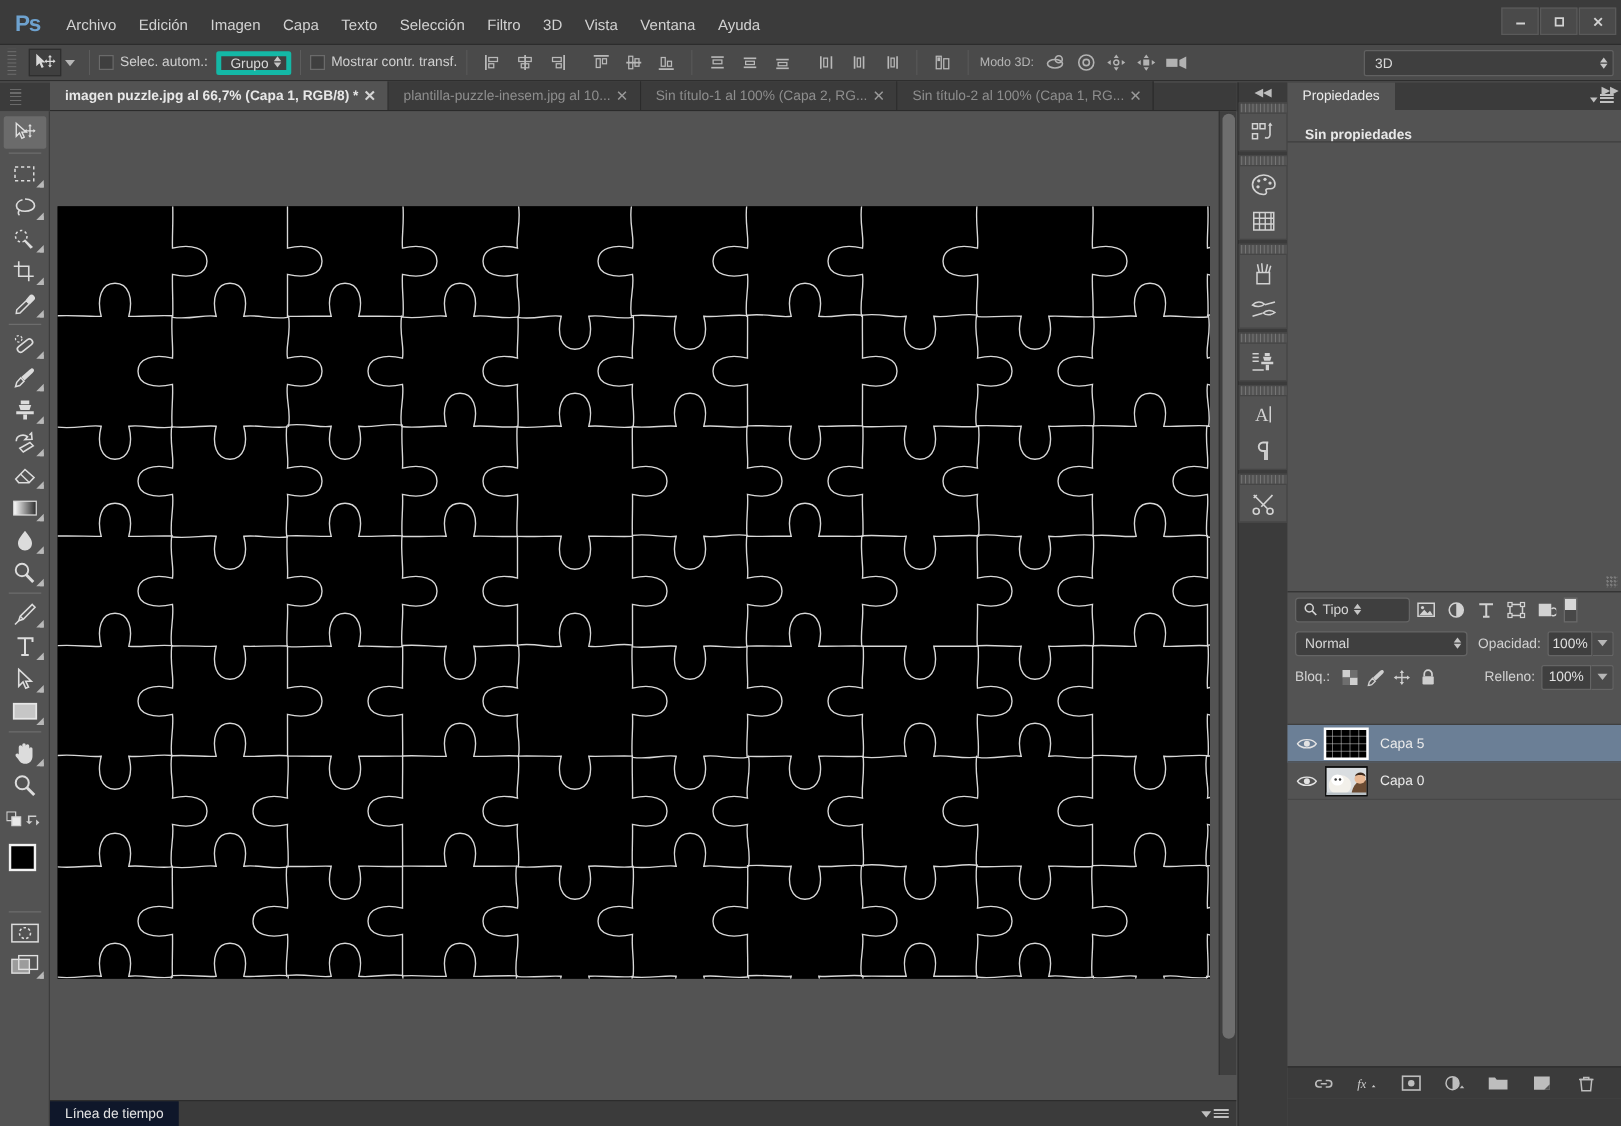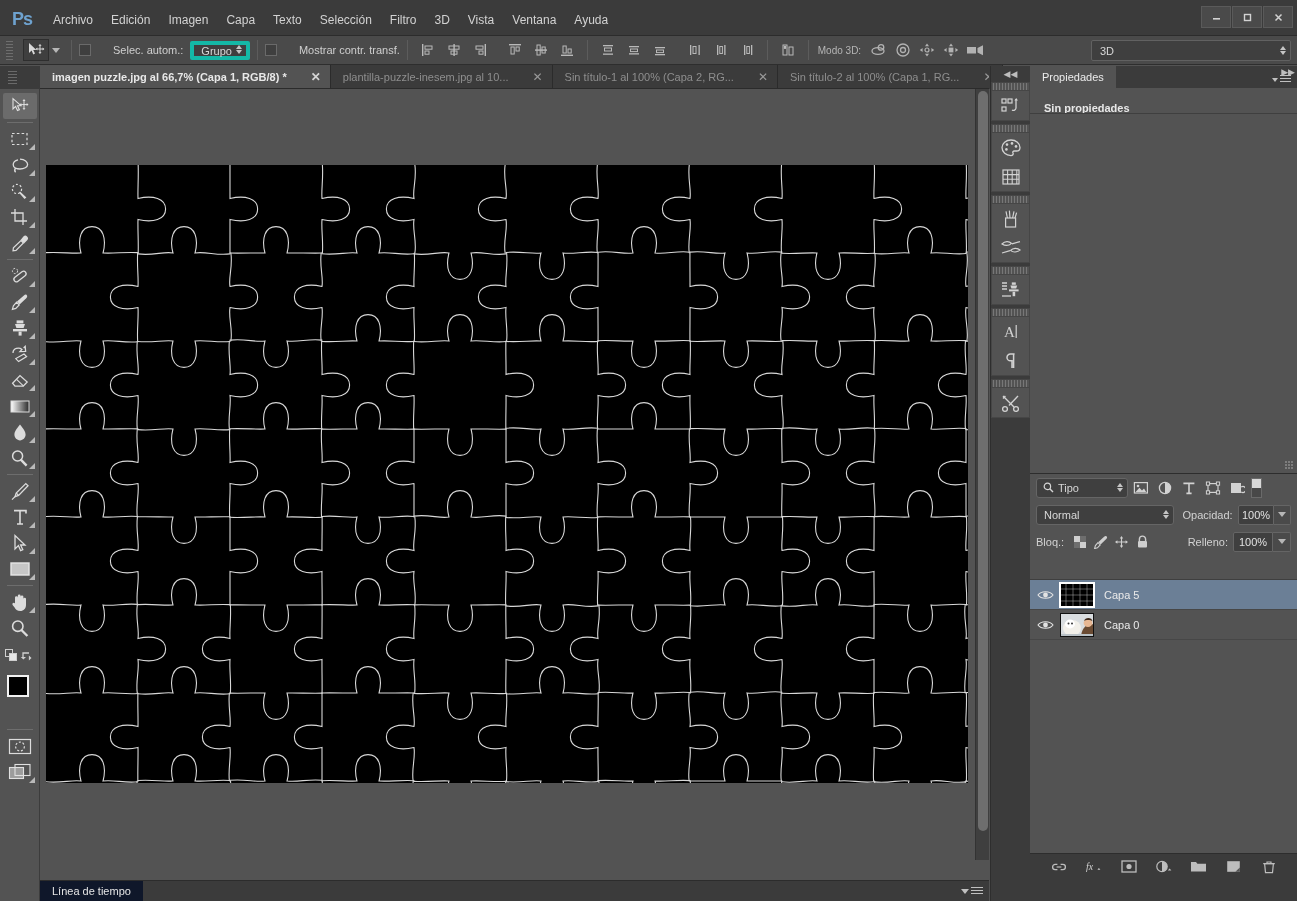--- a/index.html
+++ b/index.html
@@ -60,21 +60,21 @@
     display:flex; align-items:center; justify-content:center;
   }
   .caret-dn {
     width:0; height:0; border-left:4px solid transparent; border-right:4px solid transparent;
     border-top:5px solid #b6b6b6;
   }
   .cbx {
     width:12px; height:12px; background:#3f3f3f; border:1px solid #6a6a6a;
     display:inline-block; vertical-align:middle;
   }
-  .ob-label { color:#cfcfcf; font-size:11px; margin-left:22px; white-space:nowrap; }
+  .ob-label { color:#cfcfcf; font-size:11px; margin-left:5px; white-space:nowrap; }
   .mini-select {
     height:19px; min-width:56px; background:#3f3f3f; border:4px solid #14b8a6;
     border-radius:2px; color:#d8d8d8; font-size:11px;
     display:flex; align-items:flex-start; justify-content:space-between;
     padding:0 4px 0 7px; margin-left:7px;
   }
   .spin { display:flex; flex-direction:column; gap:1px; margin-left:4px;}
   .spin i {
     display:block; width:0;height:0; border-left:3px solid transparent;
     border-right:3px solid transparent;
@@ -95,21 +95,21 @@
     padding:0 4px 0 8px; color:#d8d8d8; font-size:11px;
   }
 
   
   #tabbar {
     position:absolute; left:40px; top:66px; width:949px; height:23px;
     background:#3b3b3b; display:flex; align-items:flex-end;
     border-bottom:1px solid #2b2b2b;
   }
   .doctab {
-    height:23px; display:flex; align-items:center; gap:24px;
+    height:23px; display:flex; align-items:center; gap:4px;
     padding:0 9px 0 12px; font-size:11px; color:#8e8e8e;
     background:#3b3b3b; border-right:1px solid #2b2b2b; white-space:nowrap;
   }
   .doctab.active { background:#535353; color:#e8e8e8; font-weight:bold; }
   .tabclose { color:#9a9a9a; font-size:12px; line-height:1; }
   .doctab.active .tabclose { color:#d5d5d5; }
 
   #tabdock-l { position:absolute; left:0; top:66px; width:40px; height:23px;
     background:#3b3b3b; display:flex; align-items:center; }
   #tabdock-l .grip2 {
@@ -247,21 +247,20 @@
     background:
       radial-gradient(circle at 1px 1px,#7d7d7d 1px,transparent 1px);
     background-size:3px 3px; }
 
   #layerspanel { background:#535353; position:relative; height:405px; }
   .row { display:flex; align-items:center; height:27px; padding:0 6px; }
   .filterbox {
     display:flex; align-items:center; width:92px; height:20px;
     background:#3f3f3f; border:1px solid #656565; border-radius:3px;
     padding:0 4px 0 6px; color:#d5d5d5; font-size:11px;
-    justify-content:space-between;
   }
   .filt-ic { display:flex; align-items:center; gap:4px; }
   .fbtn {
     width:22px; height:20px; display:flex; align-items:center; justify-content:center;
     margin-left:2px;
   }
   #togglepix {
     width:11px; height:20px; margin-left:3px;
     background:linear-gradient(to bottom,#d8d8d8 0 50%,#484848 50% 100%);
     border:1px solid #6a6a6a;

